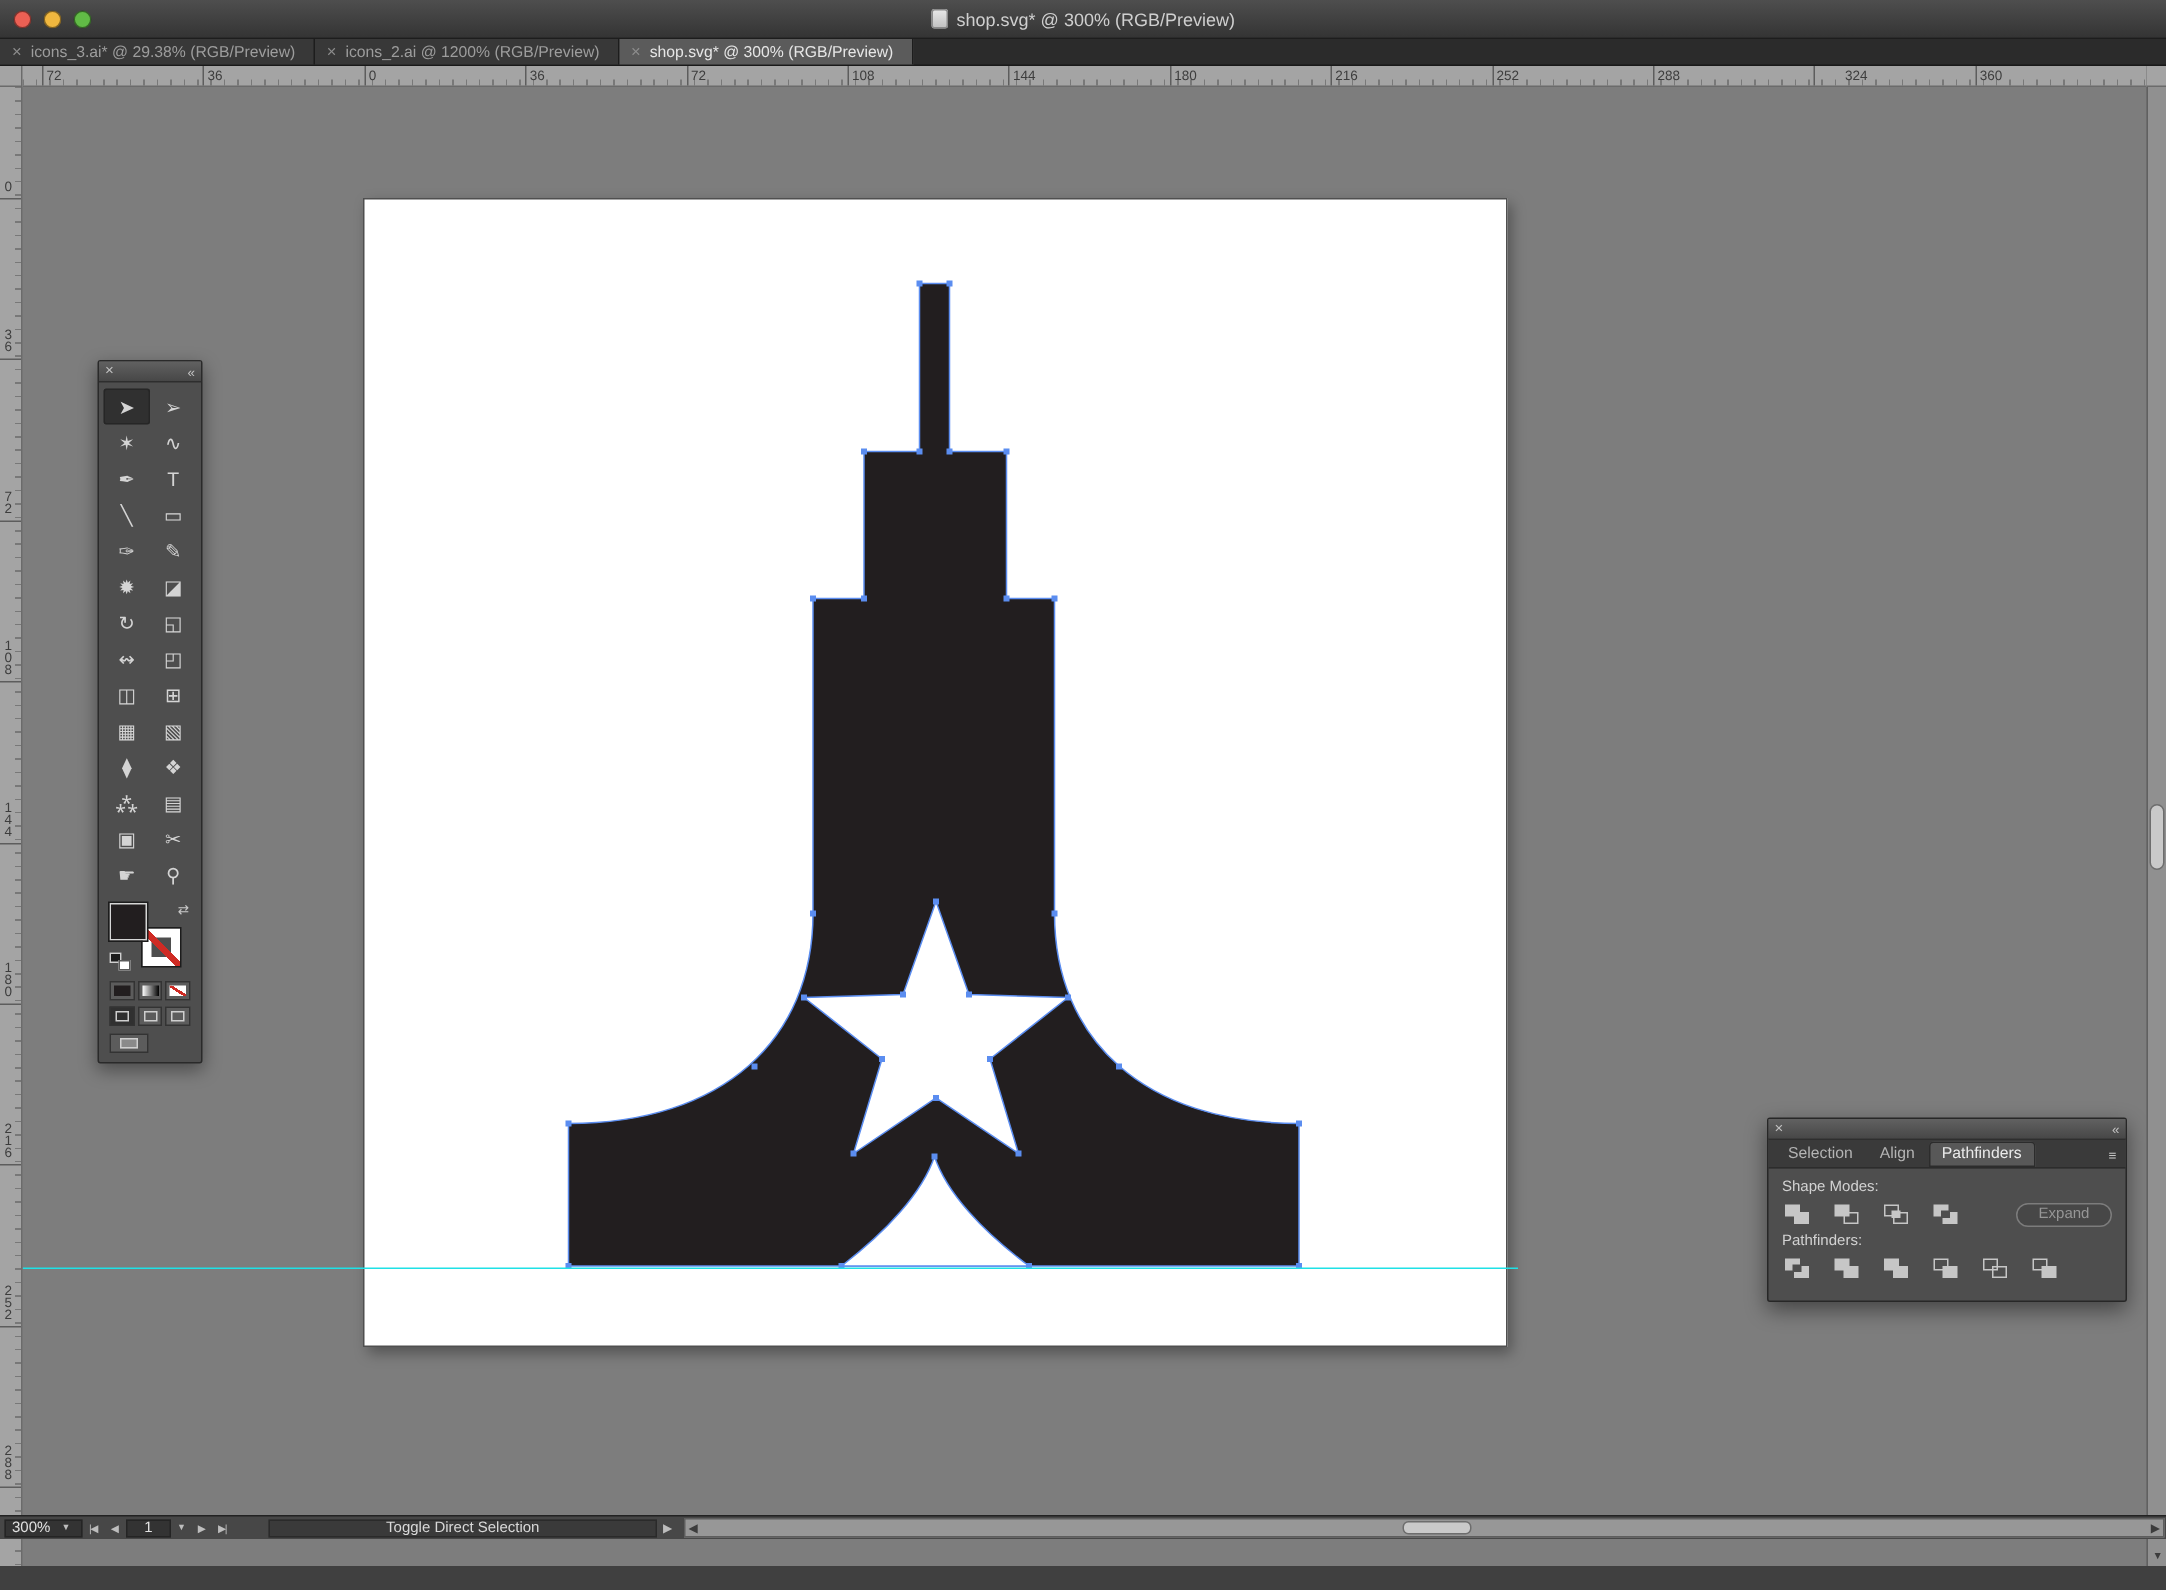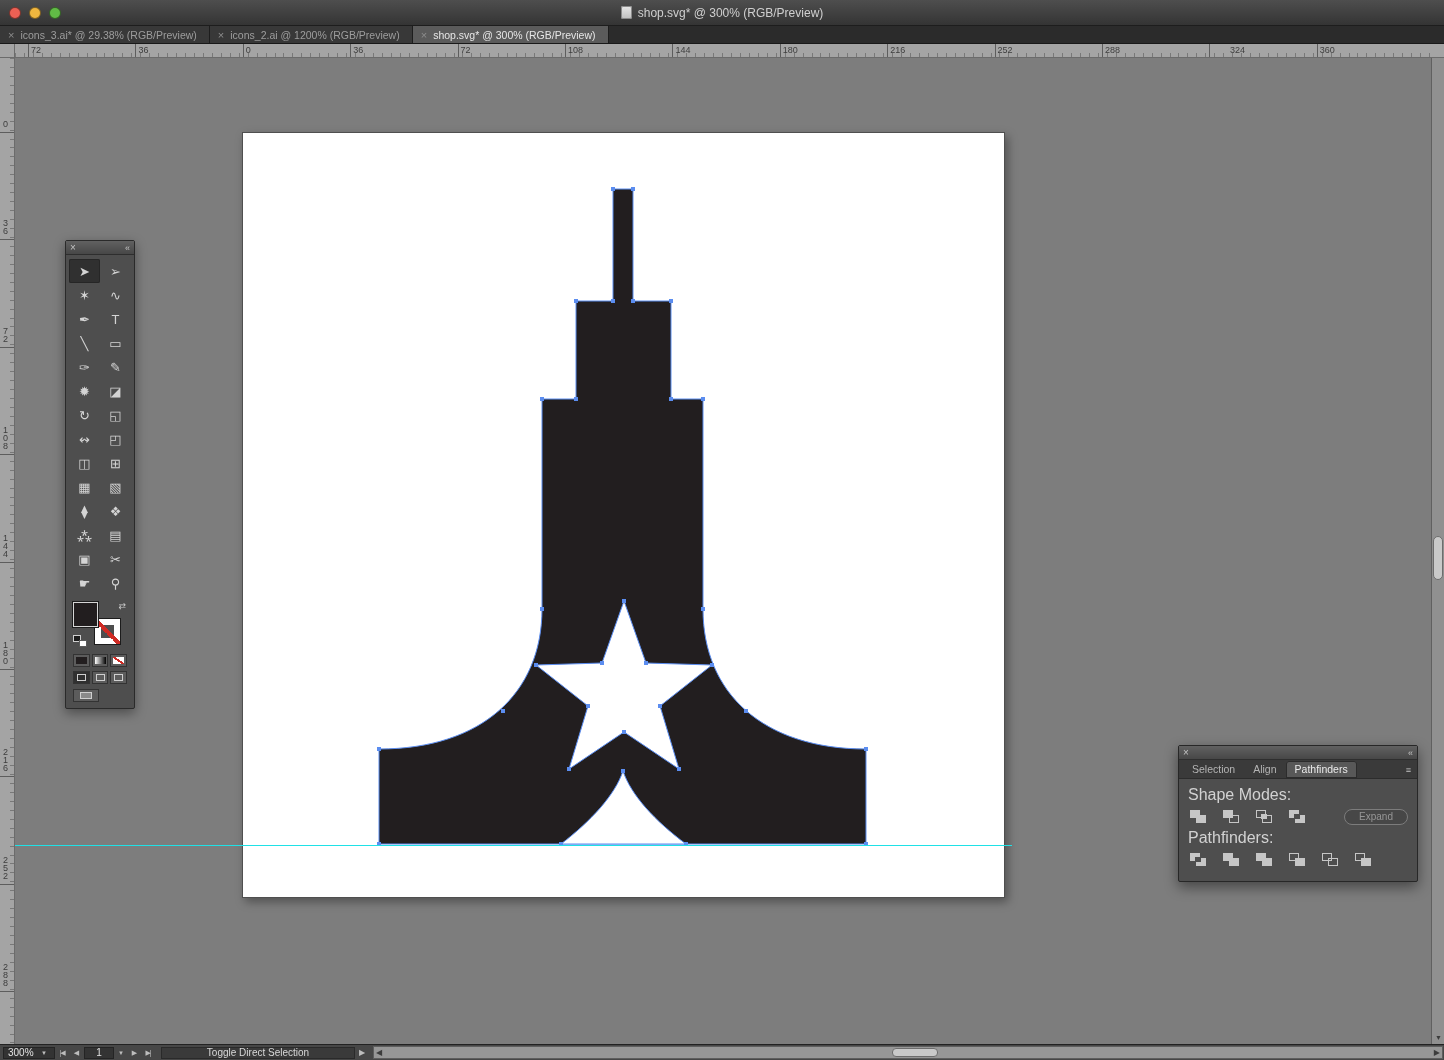--- a/index.html
+++ b/index.html
@@ -94,21 +94,21 @@
 
   
   .pathfinder{position:absolute;left:1163px;top:687px;width:240px;z-index:6;background:#4e4e4e;
     border:1px solid #272727;box-shadow:0 5px 14px rgba(0,0,0,.45);border-radius:2px}
   .pf-tabs{height:19px;background:#3a3a3a;display:flex;align-items:flex-end;padding:2px 0 0 4px;
     border-bottom:1px solid #2c2c2c;position:relative}
   .pf-tab{font-size:10.5px;color:#b4b4b4;padding:2px 9px 3px;border-radius:3px 3px 0 0;white-space:nowrap}
   .pf-tab.active{background:#585858;color:#eaeaea;box-shadow:inset 0 0 0 1px #2c2c2c}
   .pf-menu{position:absolute;right:5px;top:5px;color:#c6c6c6;font-size:9px;letter-spacing:1px}
   .pf-body{padding:5px 9px 9px}
-  .pf-label{font-size:16px;color:#d2d2d2;margin:2px 0 4px}
+  .pf-label{font-size:10px;color:#d2d2d2;margin:2px 0 4px}
   .pf-row{display:flex;align-items:center;margin-bottom:4px}
   .pf-btns{display:flex;gap:13px;align-items:center}
   .pf-btn{width:20px;height:17px;display:flex;align-items:center;justify-content:center;border-radius:2px}
   .pfi{position:relative;width:16px;height:13px}
   .pfi i{position:absolute;display:block;width:10px;height:8px}
   .pfi .a{left:0;top:0}
   .pfi .b{right:0;bottom:0}
   .pfi .f{background:#c6c6c6}
   .pfi .o{border:1px solid #c6c6c6}
   .pfi .c{position:absolute;left:5px;top:4px;width:6px;height:5px}
@@ -116,29 +116,29 @@
   .pfi .c-gap{background:#4e4e4e}
   .expand-btn{margin-left:auto;width:64px;height:16px;border:1px solid #7c7c7c;border-radius:8px;
     color:#969696;font-size:10px;display:flex;align-items:center;justify-content:center;background:#474747}
 
   
   .vscroll{position:absolute;right:0;top:58px;width:13px;height:986px;background:#909090;
     border-left:1px solid #606060;z-index:15}
   .vthumb{position:absolute;left:1px;width:10px;top:478px;height:44px;background:#c9c9c9;
     border:1px solid #6d6d6d;border-radius:5px}
   .vscroll-end{position:absolute;left:0;bottom:2px;width:13px;text-align:center;color:#3c3c3c;font-size:7px;line-height:8px}
-  .statusbar{position:absolute;left:0;top:1044px;width:100%;height:16px;background:#474747;
+  .statusbar{position:absolute;left:0;top:1010px;width:100%;height:16px;background:#474747;
     border-top:1px solid #222;display:flex;align-items:center;font-size:10px;color:#d2d2d2;z-index:20}
   .zoom-box{width:52px;height:12px;margin-left:3px;background:#333;border:1px solid #242424;
     display:flex;align-items:center;justify-content:space-between;padding:0 4px;color:#e2e2e2}
   .sb-btn{width:14px;text-align:center;color:#bdbdbd;font-size:7px;letter-spacing:-1px}
   .page-box{width:30px;height:12px;background:#333;border:1px solid #242424;color:#e2e2e2;
     display:flex;align-items:center;justify-content:center;margin:0 1px}
   .page-caret{width:12px;text-align:center;color:#bdbdbd;font-size:7px}
-  .status-box{width:194px;height:12px;background:#3a3a3a;border:1px solid #2a2a2a;margin-left:6px;
+  .status-box{width:259px;height:12px;background:#3a3a3a;border:1px solid #2a2a2a;margin-left:24px;
     display:flex;align-items:center;justify-content:center;color:#d8d8d8;font-size:10px;white-space:nowrap}
   .status-expand{width:14px;text-align:center;color:#bdbdbd;font-size:8px}
   .hscroll{flex:1;height:13px;margin:0 1px 0 4px;background:#979797;border:1px solid #5e5e5e;position:relative}
   .hthumb{position:absolute;left:48.5%;top:1px;width:46px;height:9px;background:#c9c9c9;
     border:1px solid #6d6d6d;border-radius:4px}
   .hs-arrow{position:absolute;top:1px;color:#3c3c3c;font-size:8px}
   .hs-arrow.l{left:2px}
   .hs-arrow.r{right:2px}
 </style>
 </head>

